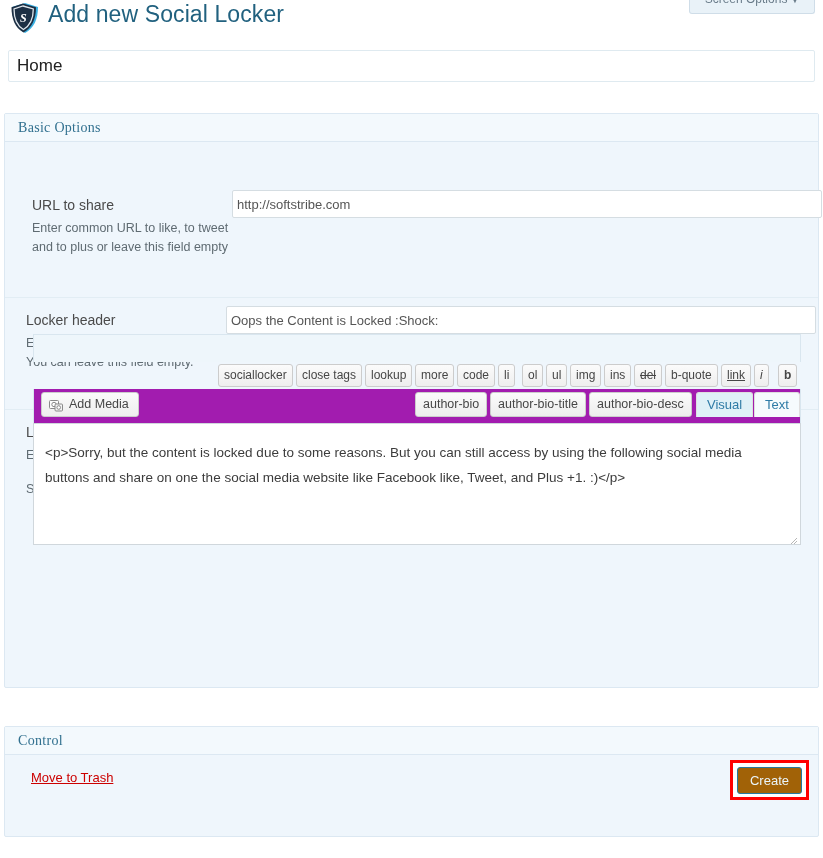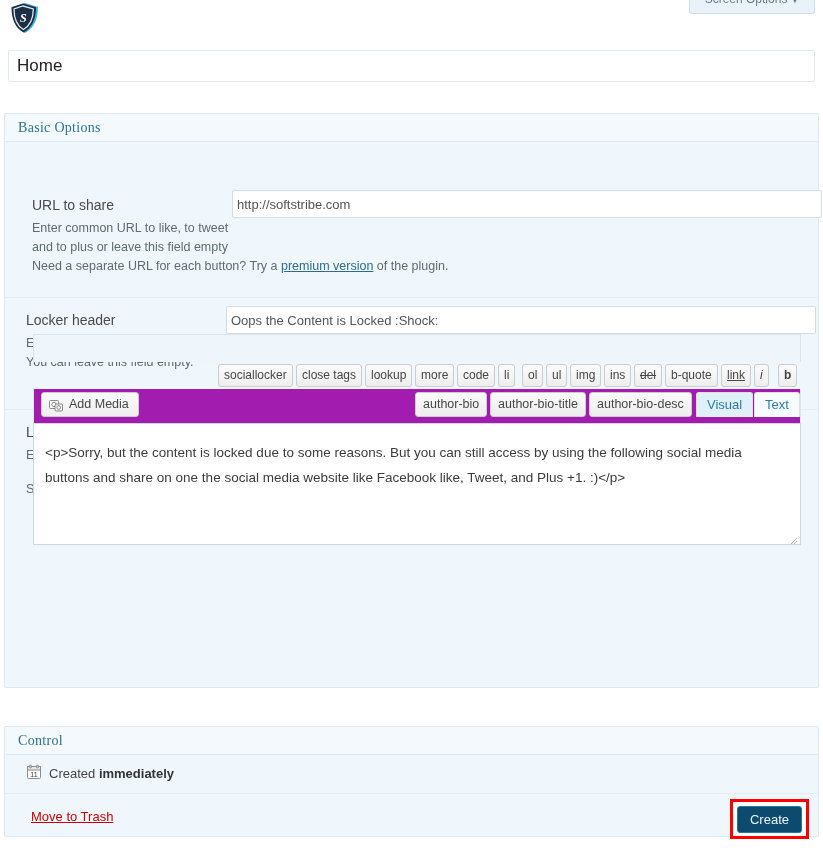--- a/index.html
+++ b/index.html
@@ -309,21 +309,21 @@
     width: 79px; height: 40px;
     border: 3px solid #ff0000;
     box-sizing: border-box;
     background: #fff;
   }
   .create-btn {
     position: absolute;
     right: 16px; top: 12px;
     width: 65px; height: 27px;
     box-sizing: border-box;
-    background: #0c4a6e;
+    background: #a16207;
     border: 1px solid #2579a1;
     border-radius: 3px;
     color: #eaf5fb;
     font-size: 13px;
     line-height: 25px;
     text-align: center;
     font-family: "Liberation Sans", sans-serif;
   }
 </style>
 </head>
@@ -335,36 +335,36 @@
 
 <div class="page-head">
   <span class="brand-icon">
     <svg width="30" height="32" viewBox="0 0 30 32">
       <path d="M15 1 L28 5 C28 17 24 26 15 31 C6 26 2 17 2 5 Z" fill="#3ab0e2"></path>
       <path d="M13 1.5 L26 5.2 C26 17 22 25.5 13.5 30.5 C5 25.5 1.5 17 1.5 5.2 Z" fill="#1c2f44"></path>
       <path d="M13 4 L23.3 6.9 C23.3 16.6 20.2 23.4 13.4 27.5 C6.7 23.4 4 16.6 4 6.9 Z" fill="none" stroke="#dfe6ec" stroke-width="1.3"></path>
       <text x="13.3" y="19.5" font-family="Liberation Serif, serif" font-size="12" font-style="italic" font-weight="bold" fill="#ffffff" text-anchor="middle">S</text>
     </svg>
   </span>
+  <div class="page-title">Add new Social Locker</div>
 </div>
 
 <input class="title-input" type="text" value="Home" style="">
 
 <div class="panel" id="basic-options">
   <div class="panel-head">
     <span class="panel-head-title">Basic Options</span>
   </div>
   <div class="panel-body">
 
     <div class="field-row" id="url-row">
       <div class="field-label" id="url-label">URL to share</div>
       <div class="field-desc" id="url-desc">
         <div>Enter common URL to like, to tweet</div>
         <div>and to plus or leave this field empty</div>
-        <div><span>Need a separate URL for each button? Try a </span><a href="#">premium version</a><span> of the plugin.</span></div>
       </div>
       <input class="text-input" id="url-input" type="text" value="http://softstribe.com" style="">
     </div>
 
     <div class="field-row" id="header-row">
       <div class="field-label" id="header-label">Locker header</div>
       <div class="field-desc" id="header-desc">
         <div>Enter here a header of the locker.</div>
         <div>You can leave this field empty.</div>
       </div>
@@ -429,31 +429,19 @@
       </svg>
     </span>
   </div>
 </div>
 
 <div class="panel" id="control-panel">
   <div class="panel-head">
     <span class="panel-head-title">Control</span>
   </div>
   <div class="panel-body">
-    <div class="control-row-1">
-      <span class="cal-icon">
-        <svg width="16" height="16" viewBox="0 0 16 16">
-          <rect x="1.5" y="2.5" width="13" height="12" rx="1" fill="#fbfbfb" stroke="#8c8c8c"></rect>
-          <rect x="1.5" y="2.5" width="13" height="3.5" fill="#e8e8e8" stroke="#8c8c8c"></rect>
-          <rect x="3.5" y="1" width="2" height="3" rx="0.6" fill="#bdbdbd" stroke="#8c8c8c" stroke-width="0.7"></rect>
-          <rect x="10.5" y="1" width="2" height="3" rx="0.6" fill="#bdbdbd" stroke="#8c8c8c" stroke-width="0.7"></rect>
-          <text x="8" y="13" font-family="Liberation Sans, sans-serif" font-size="7" fill="#444" text-anchor="middle">11</text>
-        </svg>
-      </span>
-      <div class="created-text"><span>Created </span><b>immediately</b></div>
-    </div>
     <div class="control-row-2">
       <a class="trash-link" href="#">Move to Trash</a>
       <div class="create-highlight"></div>
       <div class="create-btn">Create</div>
     </div>
   </div>
 </div>
 
 </body></html>

